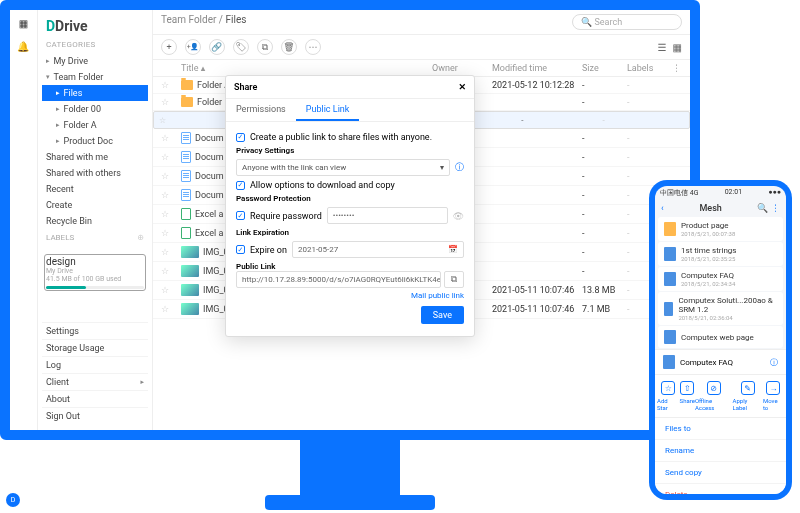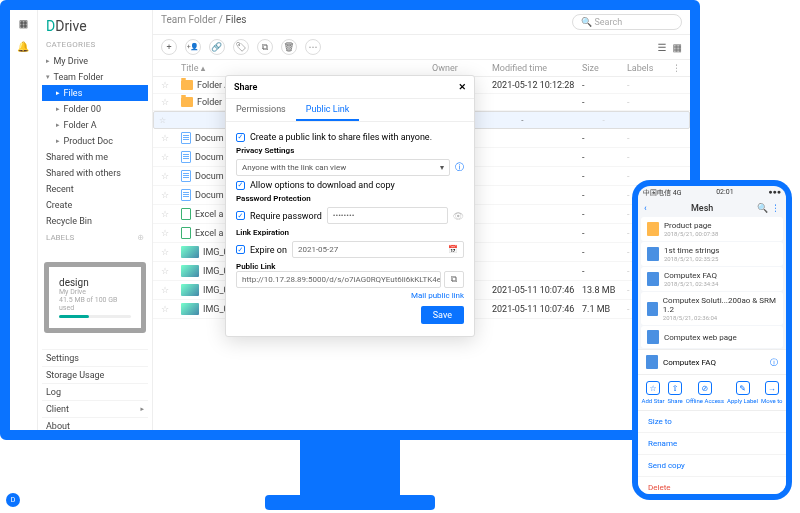--- a/index.html
+++ b/index.html
@@ -5,29 +5,29 @@
 *{box-sizing:border-box;margin:0;padding:0;font-family:-apple-system,BlinkMacSystemFont,"Segoe UI",Roboto,Arial,sans-serif}
 body{background:#fff;width:800px;height:513px;position:relative;overflow:hidden}
 
 .desktop-outer{position:absolute;left:0;top:0;width:700px;height:440px;border:10px solid #0a73ff;border-radius:6px;background:#fff;overflow:hidden}
 .monitor-stand{position:absolute;left:300px;top:440px;width:100px;height:60px;background:#0a73ff}
 .monitor-base{position:absolute;left:265px;top:495px;width:170px;height:15px;background:#0a73ff;border-radius:4px}
 
 .app{display:flex;height:100%;font-size:10px;color:#333}
 .leftbar{width:28px;border-right:1px solid #eee;display:flex;flex-direction:column;align-items:center;padding-top:8px;gap:12px}
 .sidebar{width:115px;border-right:1px solid #eee;padding:6px 4px;display:flex;flex-direction:column}
-.brand{font-size:14px;font-weight:400;padding:2px 4px;color:#444}
+.brand{font-size:14px;font-weight:700;padding:2px 4px;color:#444}
 .brand .d{color:#0a9}
 .section-h{font-size:8px;color:#aaa;letter-spacing:.3px;padding:4px}
 .nav-item{padding:3px 4px;font-size:9px;color:#444;cursor:pointer;display:flex;align-items:center;gap:4px}
 .nav-item.child{padding-left:14px}
 .nav-item.active{background:#0a73ff;color:#fff}
 .chev{font-size:7px;color:#888}
 .labels-row{display:flex;justify-content:space-between;align-items:center;padding:4px;font-size:8px;color:#aaa}
-.storage-card{border:5px solid #a3a3a3;border-radius:3px;padding:10px;margin:16px 2px}
+.storage-card{border:1px solid #a3a3a3;border-radius:3px;padding:1px;margin:8px 2px}
 .storage-card .name{font-size:10px;color:#333}
 .storage-card .sub{font-size:7px;color:#aaa}
 .storage-card .bar{height:3px;background:#eee;margin-top:3px;border-radius:2px}
 .storage-card .bar i{display:block;height:100%;width:41%;background:#0a9;border-radius:2px}
 .bottom-links{margin-top:auto}
 .bottom-links .nav-item{border-top:1px solid #f3f3f3}
 .avatar{width:14px;height:14px;background:#0a73ff;border-radius:50%;color:#fff;display:flex;align-items:center;justify-content:center;font-size:7px;position:absolute;left:6px;bottom:6px}
 
 .main{flex:1;display:flex;flex-direction:column;position:relative;overflow:hidden}
 .hdr{display:flex;justify-content:space-between;padding:4px 8px;border-bottom:1px solid #eee}
@@ -62,21 +62,21 @@
 .m-label{font-weight:600;font-size:8px}
 .sel{border:1px solid #ddd;border-radius:2px;padding:3px 5px;width:100%;display:flex;justify-content:space-between;color:#555;font-size:8px}
 .inp{border:1px solid #ddd;border-radius:2px;padding:3px 5px;font-size:8px;color:#666;flex:1}
 .inp.date{width:85px}
 .eye{color:#bbb;font-size:9px}
 .link-row{display:flex;gap:3px}
 .copy-btn{width:20px;border:1px solid #ddd;border-radius:2px;display:flex;align-items:center;justify-content:center;color:#666}
 .mail-link{text-align:right;color:#0a73ff;font-size:8px;margin-top:3px}
 .save-btn{background:#0a73ff;color:#fff;border:none;border-radius:2px;padding:4px 12px;font-size:9px;float:right;margin:6px 0}
 
-.phone{position:absolute;right:8px;top:180px;width:160px;height:320px;background:#0a73ff;border-radius:18px;padding:6px}
+.phone{position:absolute;right:8px;top:180px;width:143px;height:320px;background:#0a73ff;border-radius:18px;padding:6px}
 .phone-screen{background:#f4f6f9;width:100%;height:100%;border-radius:12px;overflow:hidden;display:flex;flex-direction:column;font-size:8px}
 .p-status{display:flex;justify-content:space-between;padding:2px 5px;font-size:7px;color:#333}
 .p-hdr{display:flex;align-items:center;justify-content:space-between;background:#f4f6f9;padding:3px 6px;color:#0a73ff;font-size:9px}
 .p-hdr .title{color:#333;font-weight:500}
 .p-row{display:flex;align-items:center;gap:5px;background:#fff;padding:4px 6px;margin:1px 3px;border-radius:3px}
 .p-ico{width:12px;height:14px;border-radius:1px}
 .p-ico.y{background:#ffb84d}
 .p-ico.b{background:#4a90e2}
 .p-name{font-size:8px;color:#333}
 .p-sub{font-size:6px;color:#aaa}
@@ -469,21 +469,21 @@
           <div class="p-act">
             <i>✎</i>
             <span>Apply Label</span>
           </div>
           <div class="p-act">
             <i>→</i>
             <span>Move to</span>
           </div>
         </div>
     <div id="phone-menu">
-          <div class="p-menu-item">Size to</div>
+          <div class="p-menu-item">Files to</div>
           <div class="p-menu-item">Rename</div>
           <div class="p-menu-item">Send copy</div>
         </div>
     <div class="p-menu-item danger">Delete</div>
   </div>
  </div>
 </div>
 
 <div class="avatar">D</div>
 

